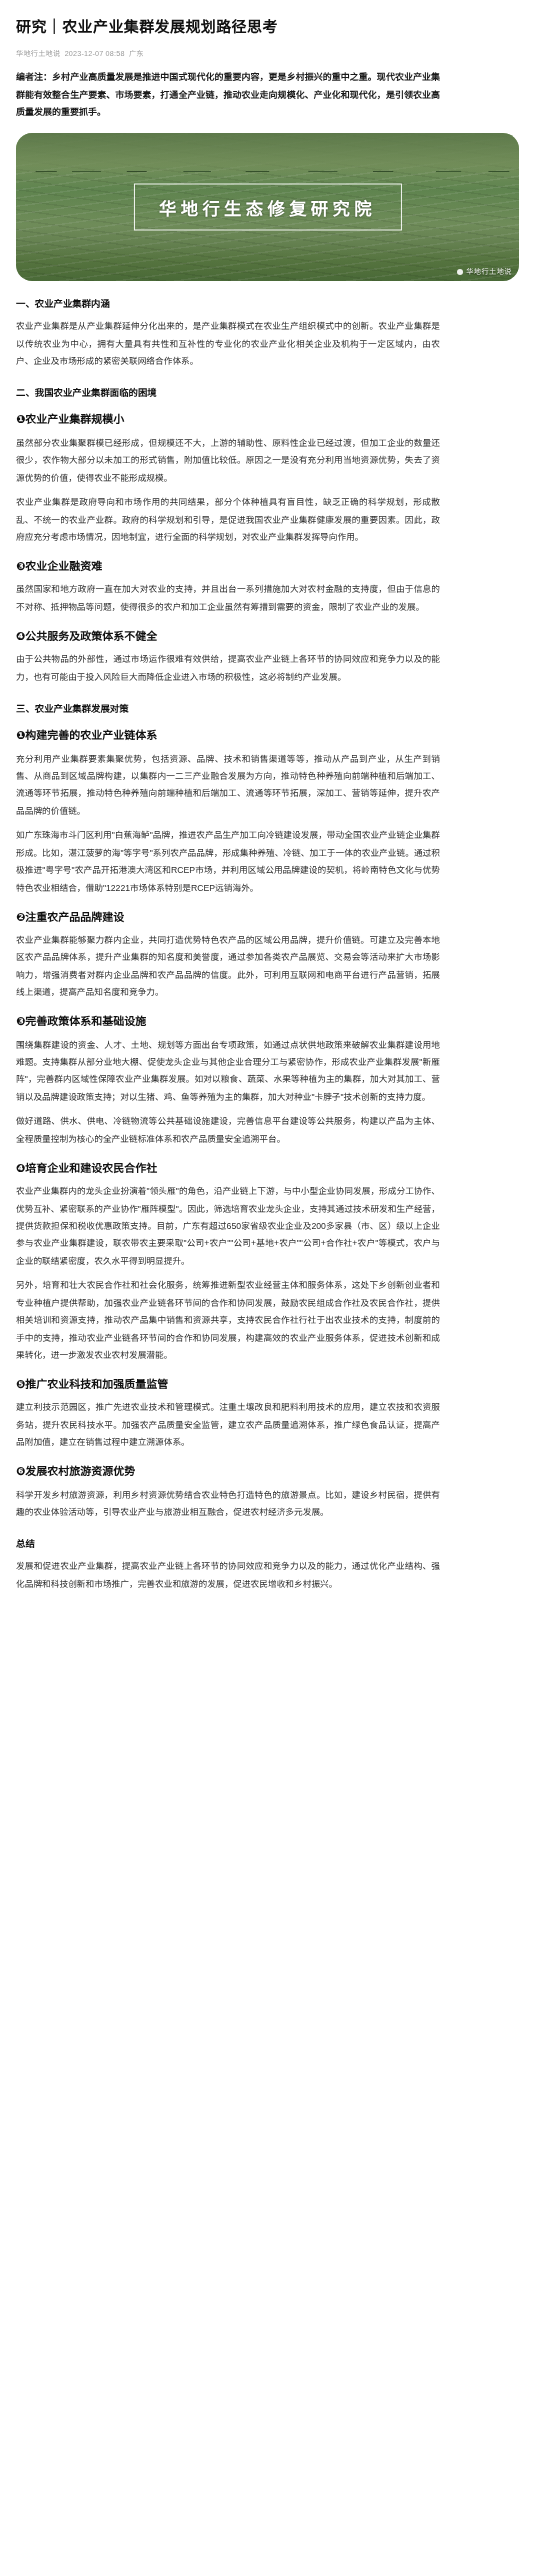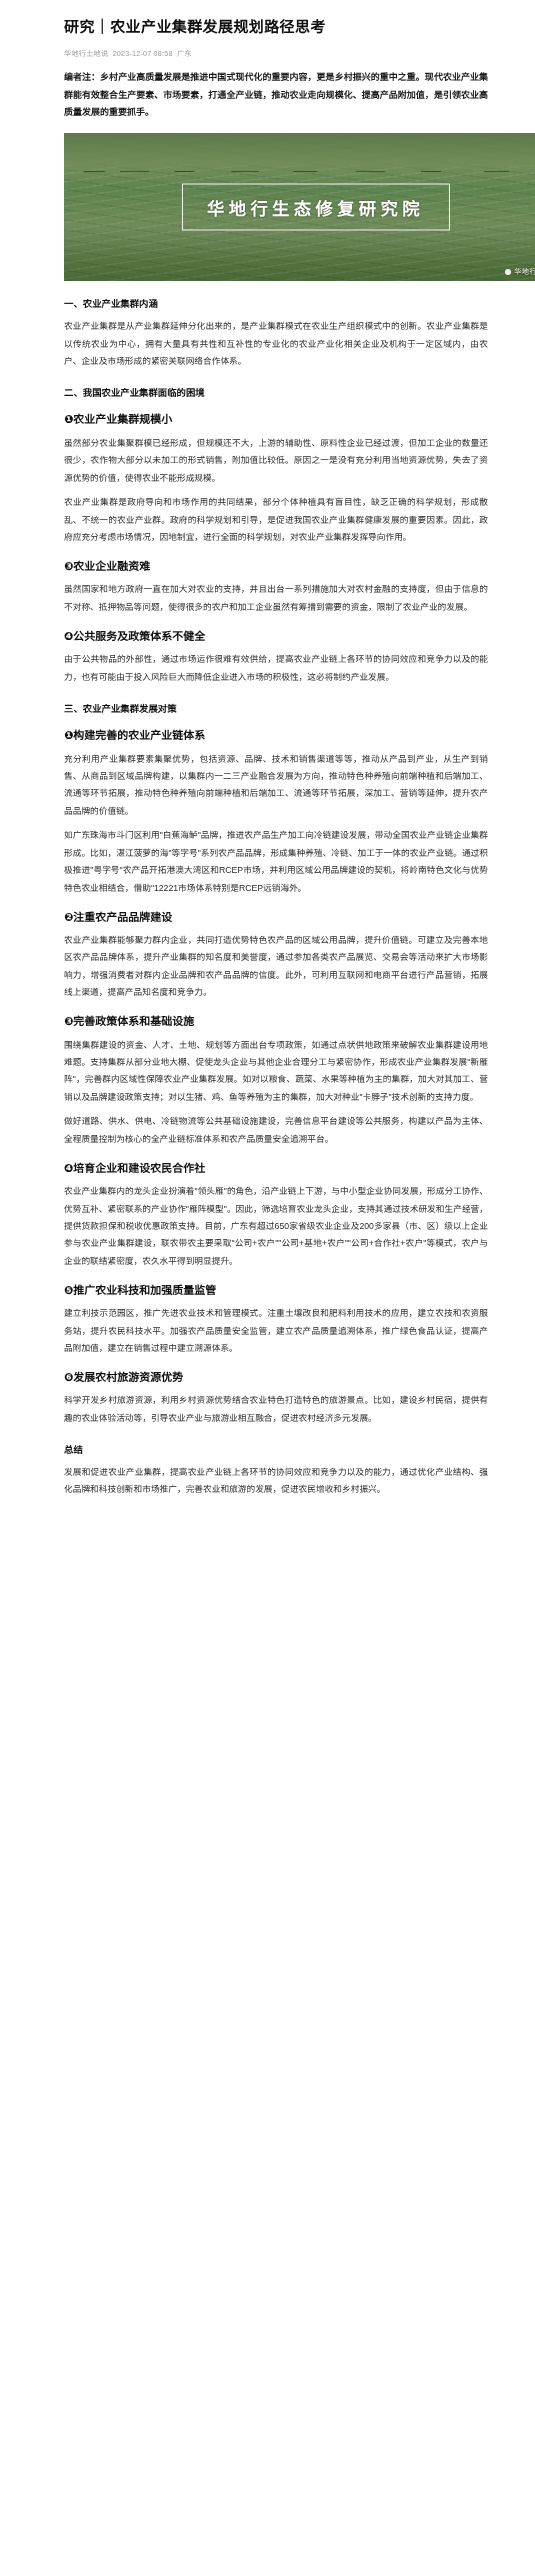--- a/index.html
+++ b/index.html
@@ -8,21 +8,20 @@
     background: #ffffff;
   }
   body {
     width: 535px;
     font-family: "Liberation Sans", "DejaVu Sans", sans-serif;
     color: #222;
   }
   .page {
     width: 456px;
     padding: 13px 16px 22px 16px;
-    margin-left: 48px;
   }
   .article-title {
     font-size: 15px;
     font-weight: bold;
     color: #111;
     letter-spacing: 0.4px;
     line-height: 1.35;
     margin: 4.3px 0 10px 0;
   }
   .byline {
@@ -50,20 +49,21 @@
       linear-gradient(to bottom,
         #9ab27a 0%,
         #8fae72 14%,
         #7fa265 26%,
         #6f9a5c 38%,
         #7aa163 50%,
         #86a96c 62%,
         #7c9f63 74%,
         #6b914f 86%,
         #5e8646 100%);
+    border-radius: 16px;
   }
   .hero .terraces {
     position: absolute; inset: 0;
     background-image:
       repeating-linear-gradient(172deg, rgba(255,255,255,0.10) 0px, rgba(255,255,255,0.10) 1.4px, rgba(0,0,0,0.0) 1.4px, rgba(0,0,0,0.0) 8px),
       repeating-linear-gradient(8deg, rgba(0,0,0,0.07) 0px, rgba(0,0,0,0.07) 1.4px, rgba(0,0,0,0.0) 1.4px, rgba(0,0,0,0.0) 10px);
   }
   .hero .ridge {
     position: absolute;
     left: 0; right: 0; top: 0; height: 42px;
@@ -144,21 +144,21 @@
 <body>
 
 <div class="page">
 
   <h1 class="article-title">研究｜农业产业集群发展规划路径思考</h1>
 
   <div class="byline">
     <span>华地行土地说</span><span class="sep"></span><span>2023-12-07 08:58</span><span class="sep"></span><span>广东</span>
   </div>
 
-  <p class="lead">编者注：乡村产业高质量发展是推进中国式现代化的重要内容，更是乡村振兴的重中之重。现代农业产业集群能有效整合生产要素、市场要素，打通全产业链，推动农业走向规模化、提高产品附加值，是引领农业高质量发展的重要抓手。</p>
+  <p class="lead">编者注：乡村产业高质量发展是推进中国式现代化的重要内容，更是乡村振兴的重中之重。现代农业产业集群能有效整合生产要素、市场要素，打通全产业链，推动农业走向规模化、产业化和现代化，是引领农业高质量发展的重要抓手。</p>
 
   <div class="hero">
     <div class="terraces"></div>
     <div class="ridge"></div>
     <div class="trees"></div>
     <div class="overlay-dark"></div>
     <div class="brand-box">华地行生态修复研究院</div>
     <div class="watermark">
       <span class="logo-dot"></span><span>华地行土地说</span>
     </div>
@@ -188,20 +188,21 @@
 
   <h3 class="sub">❷注重农产品品牌建设</h3>
   <p class="body">农业产业集群能够聚力群内企业，共同打造优势特色农产品的区域公用品牌，提升价值链。可建立及完善本地区农产品品牌体系，提升产业集群的知名度和美誉度，通过参加各类农产品展览、交易会等活动来扩大市场影响力，增强消费者对群内企业品牌和农产品品牌的信度。此外，可利用互联网和电商平台进行产品营销，拓展线上渠道，提高产品知名度和竞争力。</p>
 
   <h3 class="sub">❸完善政策体系和基础设施</h3>
   <p class="body">围绕集群建设的资金、人才、土地、规划等方面出台专项政策，如通过点状供地政策来破解农业集群建设用地难题。支持集群从部分业地大棚、促使龙头企业与其他企业合理分工与紧密协作，形成农业产业集群发展"新雁阵"，完善群内区域性保障农业产业集群发展。如对以粮食、蔬菜、水果等种植为主的集群，加大对其加工、营销以及品牌建设政策支持；对以生猪、鸡、鱼等养殖为主的集群，加大对种业"卡脖子"技术创新的支持力度。</p>
   <p class="body">做好道路、供水、供电、冷链物流等公共基础设施建设，完善信息平台建设等公共服务，构建以产品为主体、全程质量控制为核心的全产业链标准体系和农产品质量安全追溯平台。</p>
 
   <h3 class="sub">❹培育企业和建设农民合作社</h3>
   <p class="body">农业产业集群内的龙头企业扮演着"领头雁"的角色，沿产业链上下游，与中小型企业协同发展，形成分工协作、优势互补、紧密联系的产业协作"雁阵模型"。因此，筛选培育农业龙头企业，支持其通过技术研发和生产经营，提供货款担保和税收优惠政策支持。目前，广东有超过650家省级农业企业及200多家县（市、区）级以上企业参与农业产业集群建设，联农带农主要采取"公司+农户""公司+基地+农户""公司+合作社+农户"等模式，农户与企业的联结紧密度，农久水平得到明显提升。</p>
+  <p class="body">另外，培育和壮大农民合作社和社会化服务，统筹推进新型农业经营主体和服务体系，这处下乡创新创业者和专业种植户提供帮助，加强农业产业链各环节间的合作和协同发展，鼓励农民组成合作社及农民合作社，提供相关培训和资源支持，推动农产品集中销售和资源共享，支持农民合作社行社于出农业技术的支持，制度前的手中的支持，推动农业产业链各环节间的合作和协同发展，构建高效的农业产业服务体系，促进技术创新和成果转化，进一步激发农业农村发展潜能。</p>
 
   <h3 class="sub">❺推广农业科技和加强质量监管</h3>
   <p class="body">建立利技示范园区，推广先进农业技术和管理模式。注重土壤改良和肥料利用技术的应用，建立农技和农资服务站，提升农民科技水平。加强农产品质量安全监管，建立农产品质量追溯体系，推广绿色食品认证，提高产品附加值，建立在销售过程中建立溯源体系。</p>
 
   <h3 class="sub">❻发展农村旅游资源优势</h3>
   <p class="body">科学开发乡村旅游资源，利用乡村资源优势结合农业特色打造特色的旅游景点。比如，建设乡村民宿，提供有趣的农业体验活动等，引导农业产业与旅游业相互融合，促进农村经济多元发展。</p>
 
   <h2 class="sec">总结</h2>
   <p class="body">发展和促进农业产业集群，提高农业产业链上各环节的协同效应和竞争力以及的能力，通过优化产业结构、强化品牌和科技创新和市场推广，完善农业和旅游的发展，促进农民增收和乡村振兴。</p>
 

